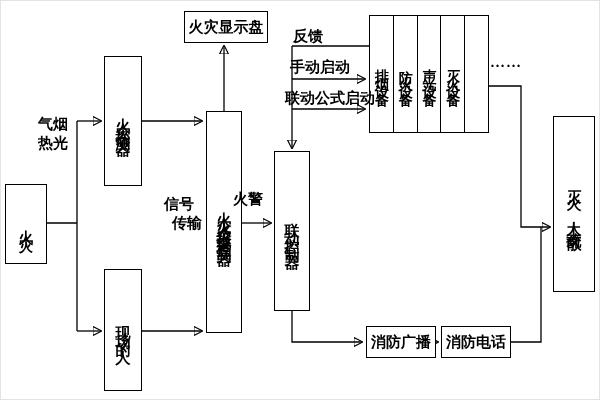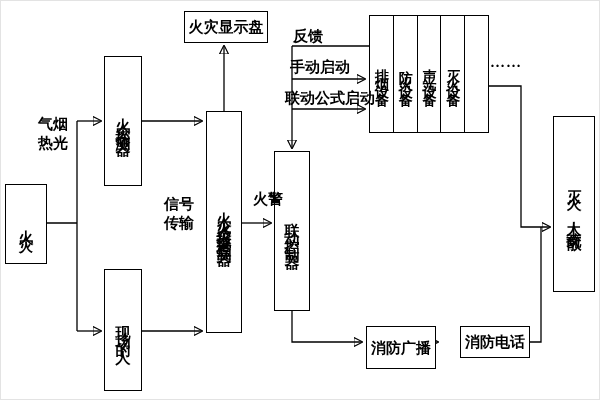--- a/index.html
+++ b/index.html
@@ -17,21 +17,21 @@
   .vtext.tight { letter-spacing:5px; }
   .vtext.wide { letter-spacing:8px; }
   .label { position:absolute; font-size:15px; line-height:19px; white-space:nowrap; }
   .equip-group { position:absolute; border:1.5px solid #000; background:#fff;
     display:flex; flex-direction:row; box-sizing:border-box; }
   .equip-cell { flex:1; display:flex; align-items:center; justify-content:center;
     border-left:1.5px solid #000; font-size:14px; }
   .equip-cell:first-child { border-left:none; }
   svg.wires { position:absolute; left:0; top:0; width:600px; height:400px; }
   svg.wires path { stroke:#000; stroke-width:1.3; fill:none; }
-  .indent { }
+  .indent { margin-left:8px; }
   .lblline { display:block; }
 </style>
 </head>
 <body>
 
 <div id="canvas">
 
   <svg class="wires" viewBox="0 0 600 400">
     <defs>
       <marker id="arrow" viewBox="0 0 10 10" refX="9" refY="5" markerWidth="7" markerHeight="7" orient="auto-start-reverse">
@@ -88,43 +88,43 @@
     </div>
     <div class="equip-cell">
       <span class="vtext wide">声光设备</span>
     </div>
     <div class="equip-cell">
       <span class="vtext wide">灭火设备</span>
     </div>
     <div class="equip-cell"></div>
   </div>
 
-  <div class="box" style="left:365px; top:325px; width:70px; height:43px;">
+  <div class="box" style="left:365px; top:325px; width:70px; height:32px;">
     <span>消防广播</span>
   </div>
 
-  <div class="box" style="left:440px; top:325px; width:70px; height:32px;margin-left:19px;">
+  <div class="box" style="left:440px; top:325px; width:70px; height:32px;">
     <span>消防电话</span>
   </div>
 
   <div class="box" style="left:552px; top:115px; width:42px; height:176px;">
     <span class="vtext tight">灭火　人工疏散</span>
   </div>
 
   <div class="label" style="left:37px; top:106px;margin-top:8px;">
     <span class="lblline">气烟</span>
     <span class="lblline">热光</span>
   </div>
 
   <div class="label" style="left:163px; top:194px;">
     <span class="lblline">信号</span>
     <span class="lblline indent">传输</span>
   </div>
 
-  <div class="label" style="left:252px; top:189px;">火警</div>
+  <div class="label" style="left:232px; top:189px;">火警</div>
 
   <div class="label" style="left:292px; top:26px;">反馈</div>
 
   <div class="label" style="left:289px; top:57px;text-align:right;">手动启动</div>
 
   <div class="label" style="left:284px; top:88px;">联动公式启动</div>
 
   <div class="label" style="left:489px; top:52px; letter-spacing:1px;">……</div>
 
 </div>

